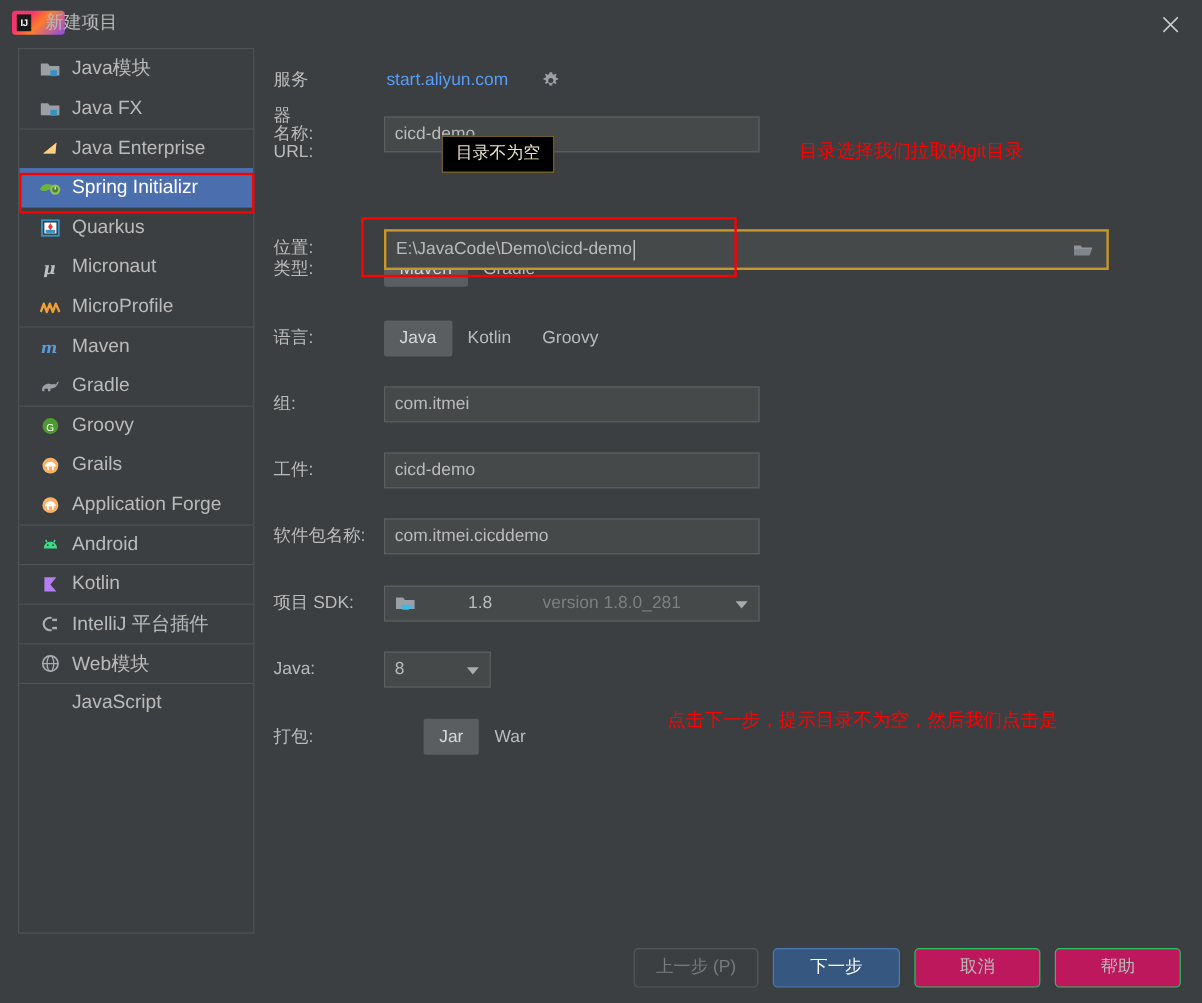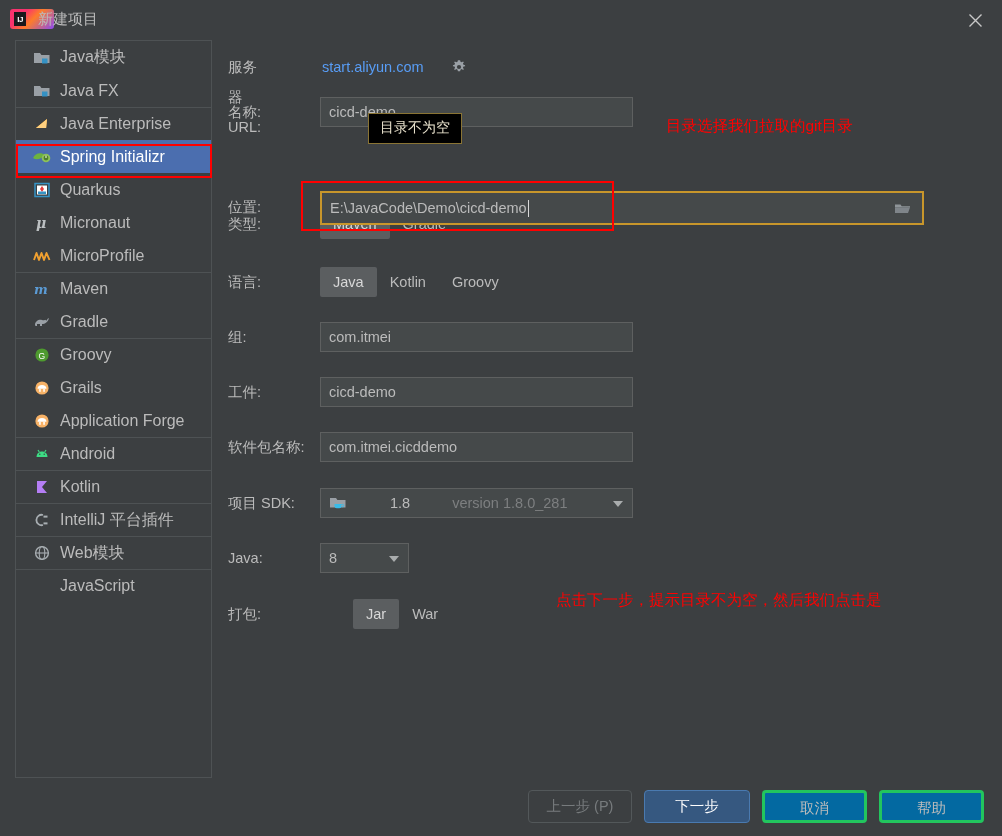--- a/index.html
+++ b/index.html
@@ -289,22 +289,22 @@
   .btn {
     position: absolute;
     top: 0;
     height: 33px;
     line-height: 31px;
     text-align: center;
     font-size: 14.5px;
     border-radius: 4px;
     box-sizing: border-box;
     cursor: pointer;
-    background: #0369a1;
-    border: 3px solid #22c55e;
+    background: #be185d;
+    border: 1px solid #22c55e;
     color: #bbbbbb;
   }
   .btn.disabled {
     color: #777b7d;
     background: #3c3f41;
     border: 1px solid #53585a;
     cursor: default;
   }
   .btn.primary {
     background: #365880;

